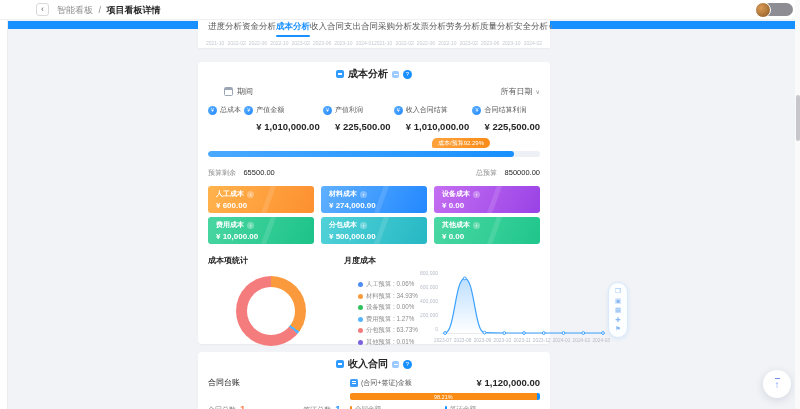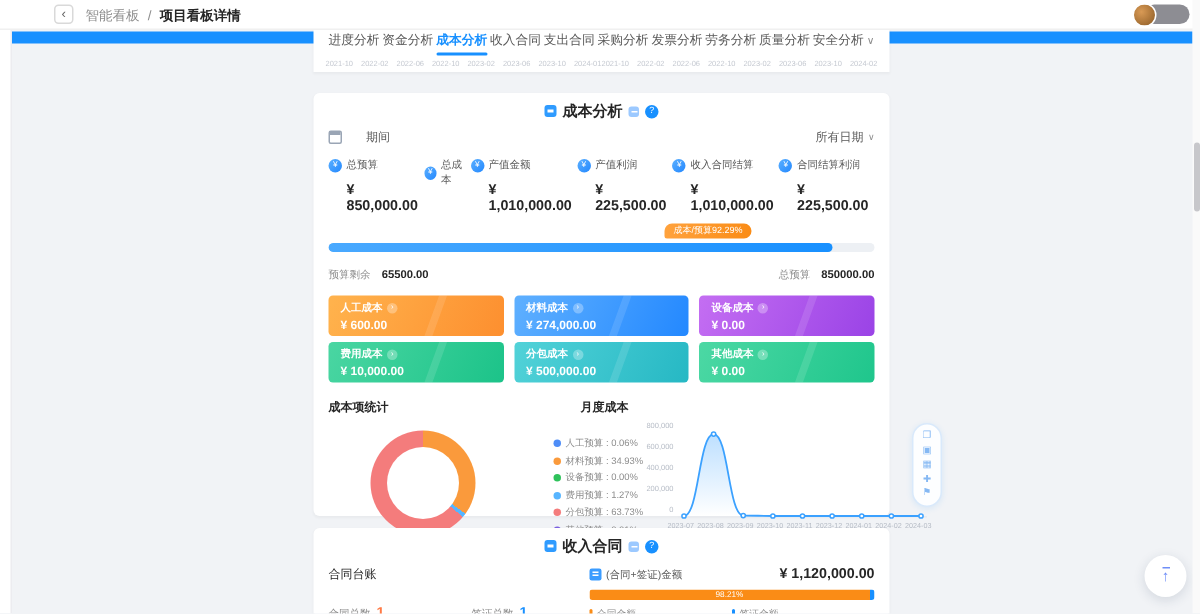--- a/index.html
+++ b/index.html
@@ -22,21 +22,21 @@
   .avatar-pill { position:absolute; right:7px; top:3px; width:30px; height:13px;
     background:#8d8d93; border-radius:7px; }
   .avatar { position:absolute; right:29px; top:2px; width:16px; height:16px; border-radius:50%;
     background:radial-gradient(circle at 35% 35%, #d99a55, #8a5a24); border:1px solid #fff; }
   .blue-strip { position:absolute; left:0; top:21px; right:5px; height:8px; background:#1890ff; }
   .scrollbar { position:absolute; right:0; top:0; width:5px; height:409px; background:#fafafa; z-index:9; }
   .scroll-thumb { position:absolute; right:0.5px; top:95px; width:4px; height:46px;
     background:#c7c7cb; border-radius:2px; }
 
   
-  .card { position:absolute; left:209px; width:384px; background:#fff; border-radius:4px;
+  .card { position:absolute; left:198px; width:352px; background:#fff; border-radius:4px;
     box-shadow:0 1px 2px rgba(0,0,0,0.04); z-index:2; }
   .tab-card { top:15px; height:33px; border-radius:4px 4px 0 0; }
   .cost-card { top:62px; height:282px; padding:0 10px; }
   .income-card { top:352px; height:70px; padding:0 10px; }
 
   
   .tabs { display:flex; justify-content:space-between; align-items:center; height:23px; padding:0 10px; }
   .tab { font-size:8.5px; color:#595959; cursor:pointer; position:relative; padding:5px 0 4px; white-space:nowrap; }
   .tab.active { color:#1890ff; font-weight:bold; }
   .tab.active::after { content:""; position:absolute; left:0; right:0; bottom:0; height:2px;
@@ -51,21 +51,21 @@
     height:20px; padding-top:4px; }
   .deco-icon { width:8px; height:8px; background:#2f9bff; border-radius:2px; position:relative; }
   .deco-icon.small { width:7px; height:7px; background:#9cc9ff; }
   .deco-icon::after { content:""; position:absolute; left:2px; top:3px; width:4px; height:1.5px; background:#fff; }
   .section-title { font-size:10px; font-weight:bold; color:#262626; }
   .help-icon { width:9px; height:9px; background:#1890ff; color:#fff; border-radius:50%;
     font-size:6px; line-height:9px; text-align:center; cursor:pointer; }
 
   
   .period-row { display:flex; justify-content:space-between; align-items:center; height:14px; margin-top:2px; }
-  .period-left { display:flex; align-items:center; gap:16px; font-size:8px; color:#595959; }
+  .period-left { display:flex; align-items:center; gap:4px; font-size:8px; color:#595959;margin-left:16px; }
   .calendar-icon { width:9px; height:9px; border:1px solid #9aa5b5; border-radius:1.5px; position:relative; }
   .calendar-icon::before { content:""; position:absolute; left:0; right:0; top:0; height:2.5px; background:#9aa5b5; }
   .date-filter { display:flex; align-items:center; gap:3px; font-size:8px; color:#595959; cursor:pointer; }
   .chev { font-size:6px; color:#8c8c8c; }
 
   
   .stats-row { display:flex; justify-content:space-between; margin-top:7px; }
   .stat-label-row { display:flex; align-items:center; gap:3px; }
   .stat-icon { width:9px; height:9px; border-radius:50%; background:linear-gradient(135deg,#5cb0ff,#2388ff);
     color:#fff; font-size:5.5px; line-height:9px; text-align:center; }
@@ -73,21 +73,21 @@
   .stat-value { margin-top:6px; padding-left:12px; font-size:9.5px; font-weight:bold; color:#262626; }
 
   
   .badge-row { position:relative; height:11px; margin-top:6px; }
   .cost-badge { position:absolute; left:224px; top:0; background:linear-gradient(90deg,#ffa23d,#fa8c16);
     color:#fff; font-size:6px; line-height:10px; padding:0 6px; border-radius:6px 6px 6px 2px; }
   .progress-track { margin-top:2px; height:6px; background:#edf0f4; border-radius:3px; overflow:hidden; }
   .progress-fill { height:100%; background:linear-gradient(90deg,#49a9ff,#1890ff); border-radius:3px; }
   .budget-labels { display:flex; justify-content:space-between; margin-top:4px; }
   .budget-labels .lbl { font-size:7px; color:#8c8c8c; }
-  .budget-labels .val { font-size:7.5px; color:#262626; font-weight:bold; margin-left:3px; }
+  .budget-labels .val { font-size:7.5px; color:#262626; font-weight:normal; margin-left:3px; }
 
   
   .cost-grid { display:grid; grid-template-columns:repeat(3,1fr); gap:4px 7px; margin-top:7px; }
   .cost-tile { height:27px; border-radius:3px; padding:3px 8px; color:#fff; position:relative;
     overflow:hidden; cursor:pointer; }
   .cost-tile::before { content:""; position:absolute; right:-8px; top:-10px; width:46px; height:46px;
     border:5px solid rgba(255,255,255,0.12); border-radius:8px; transform:rotate(20deg); }
   .tile-label-row { display:flex; align-items:center; gap:3px; position:relative; }
   .tile-label { font-size:7px; font-weight:bold; }
   .tile-arrow { width:7px; height:7px; border-radius:50%; background:rgba(255,255,255,0.3);
@@ -224,27 +224,20 @@
         <span class="calendar-icon"></span>
         <span>期间</span>
       </div>
       <div class="date-filter">
         <span>所有日期</span>
         <span class="chev">∨</span>
       </div>
     </div>
 
     <div class="stats-row">
-      <div class="stat">
-        <div class="stat-label-row">
-            <span class="stat-icon">¥</span>
-            <span class="stat-label">总预算</span>
-          </div>
-        <div class="stat-value">¥ 850,000.00</div>
-      </div>
       <div class="stat">
         <div class="stat-label-row">
             <span class="stat-icon">¥</span>
             <span class="stat-label">总成本</span>
           </div>
       </div>
       <div class="stat">
         <div class="stat-label-row">
             <span class="stat-icon">¥</span>
             <span class="stat-label">产值金额</span>

